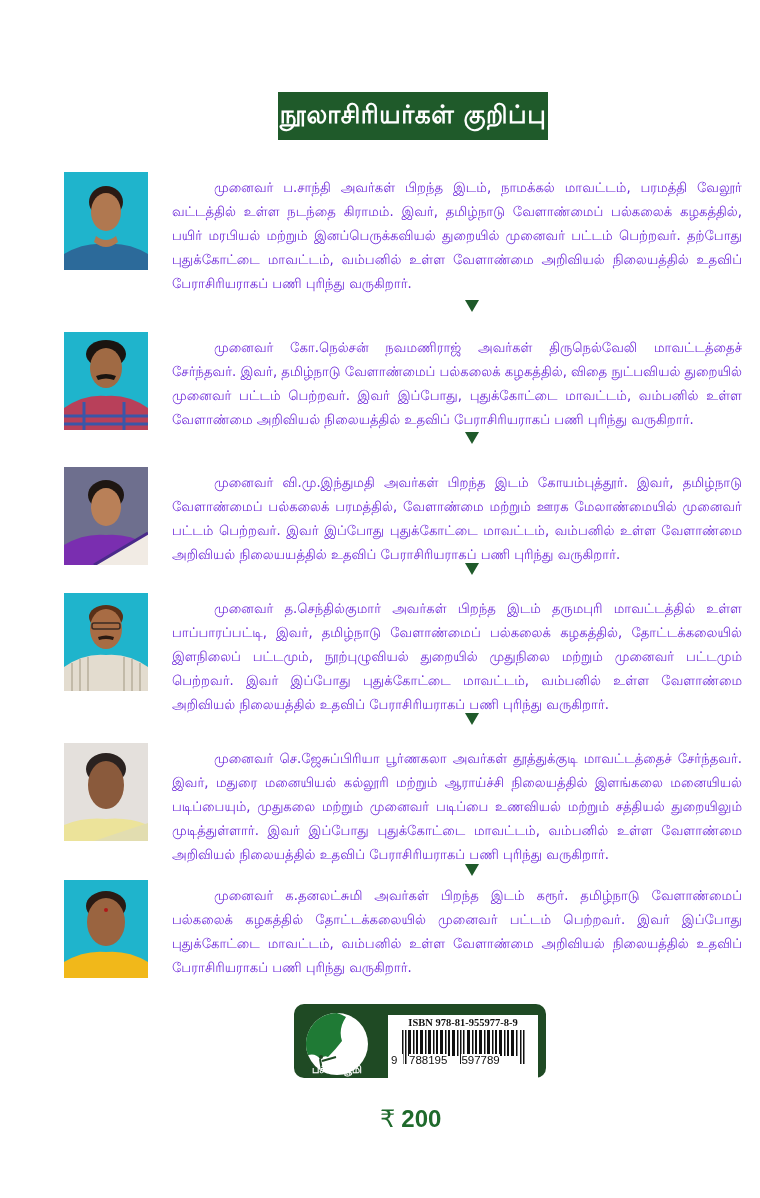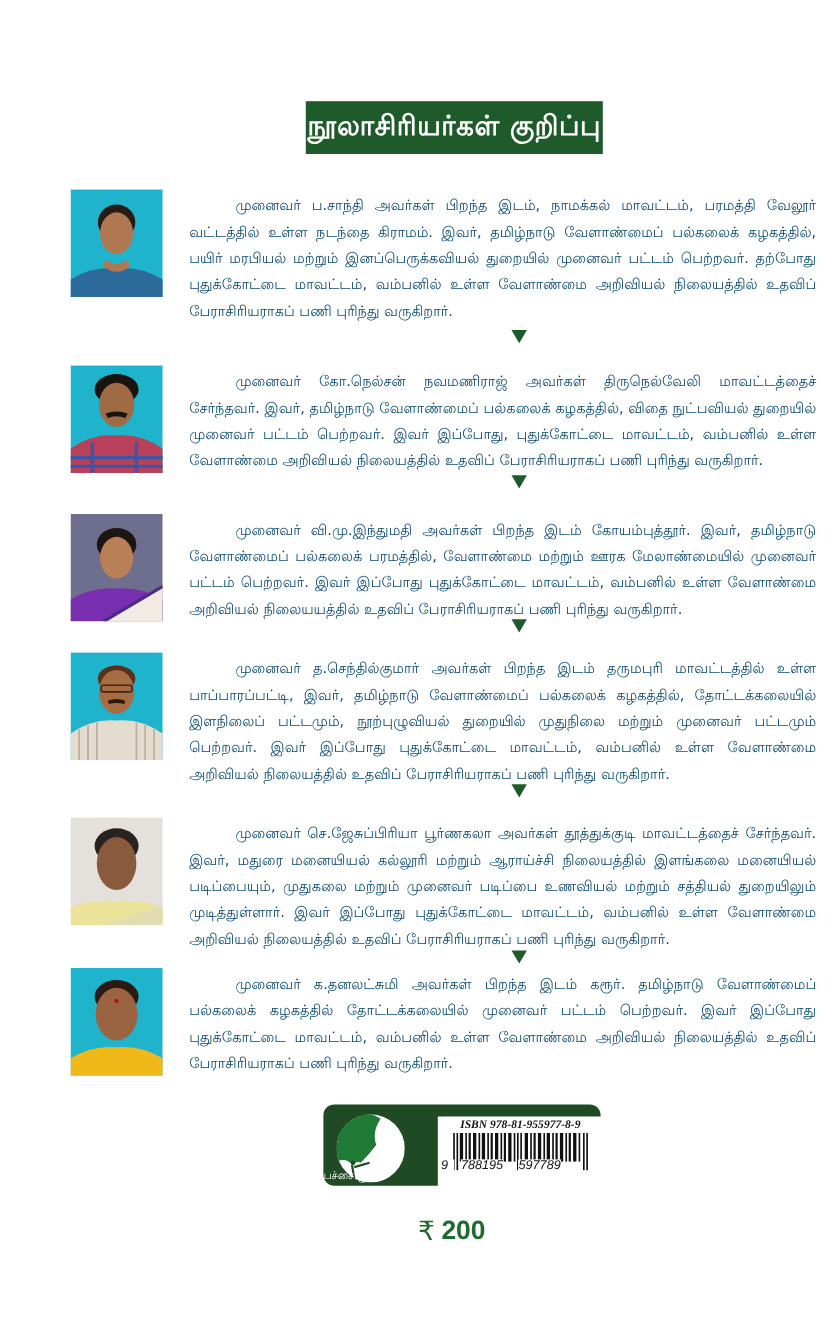--- a/index.html
+++ b/index.html
@@ -38,21 +38,21 @@
   .photo svg { display: block; width: 84px; height: 98px; }
   .bio {
     position: absolute;
     left: 108px; top: 4px;
     width: 570px;
     font-family: "DejaVu Sans", sans-serif;
     font-size: 13.2px;
     line-height: 24px;
     text-align: justify;
     text-indent: 42px;
-    color: #0c4a6e;
+    color: #6d28d9;
     margin: 0;
   }
   .arrow {
     position: absolute;
     left: 465px;
     width: 0; height: 0;
     border-left: 7px solid transparent;
     border-right: 7px solid transparent;
     border-top: 12px solid #1f5a2a;
   }
@@ -66,31 +66,31 @@
   .logo {
     position: absolute;
     left: 12px; top: 9px;
     width: 62px; height: 62px;
   }
   .logo svg { display: block; }
   .logo-text {
     position: absolute;
     left: 0; top: 60px;
     width: 86px;
+    text-align: center;
     color: #ffffff;
     font-family: "DejaVu Sans", sans-serif;
     font-size: 10px;
-    font-weight: normal;
+    font-weight: bold;
   }
   .barcode-box {
     position: absolute;
-    left: 104px; top: 11px;
+    left: 94px; top: 11px;
     width: 150px; height: 73px;
     background: #ffffff;
-    font-style: italic;
   }
   .isbn-label {
     position: absolute;
     left: 0; top: 2px; width: 150px;
     text-align: center;
     font-family: "Liberation Serif", serif;
     font-weight: bold;
     font-size: 10.5px;
     color: #111;
   }

